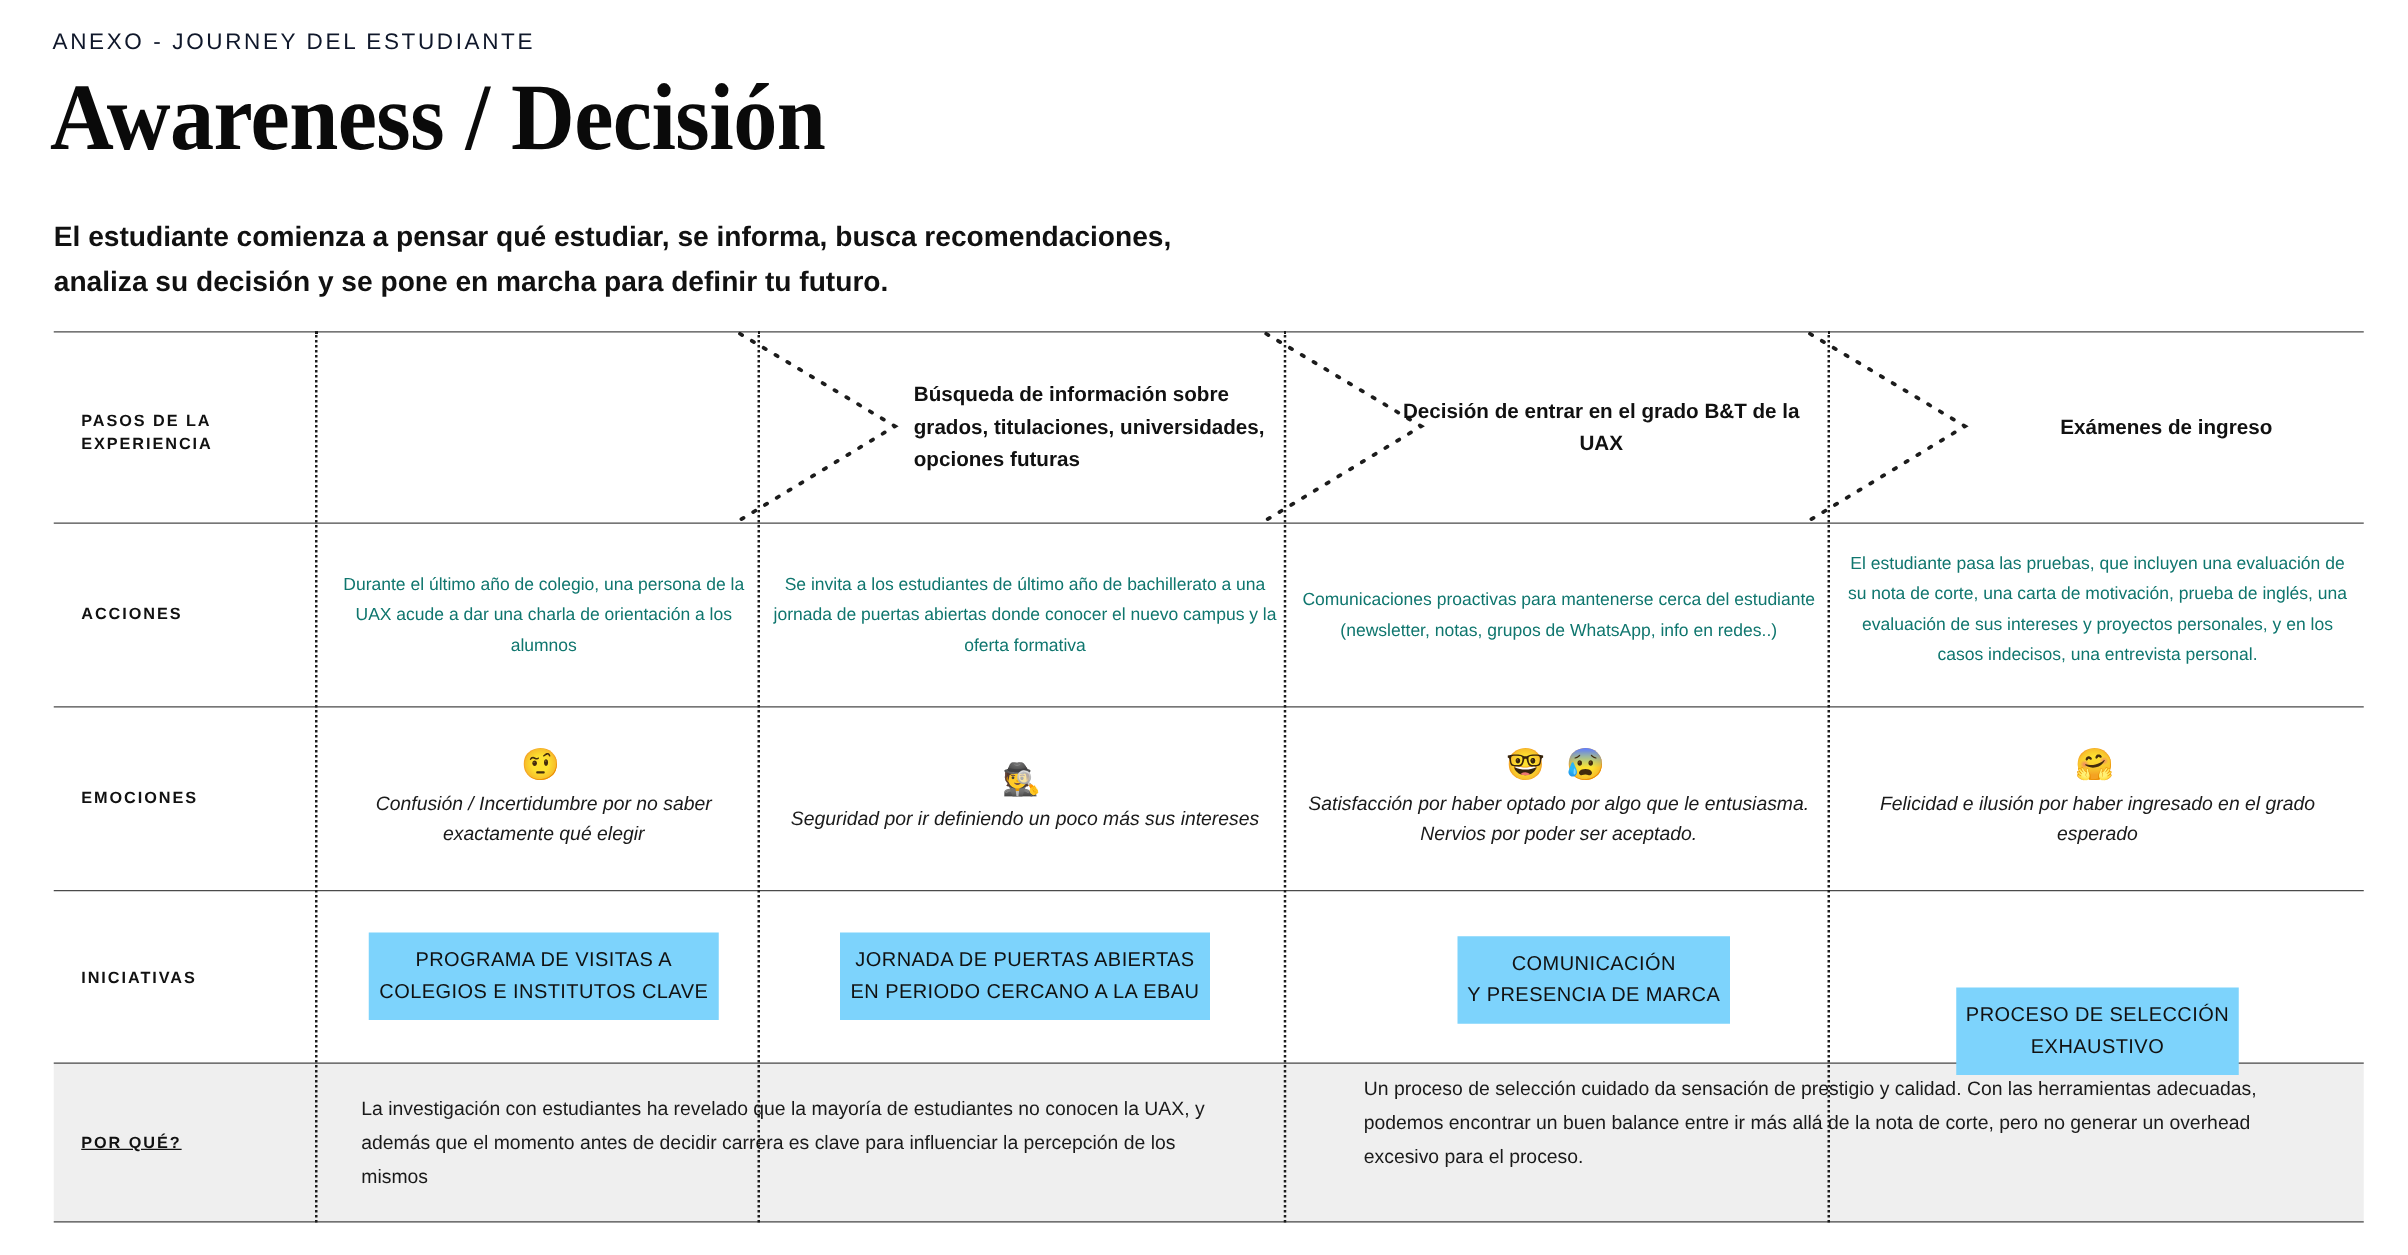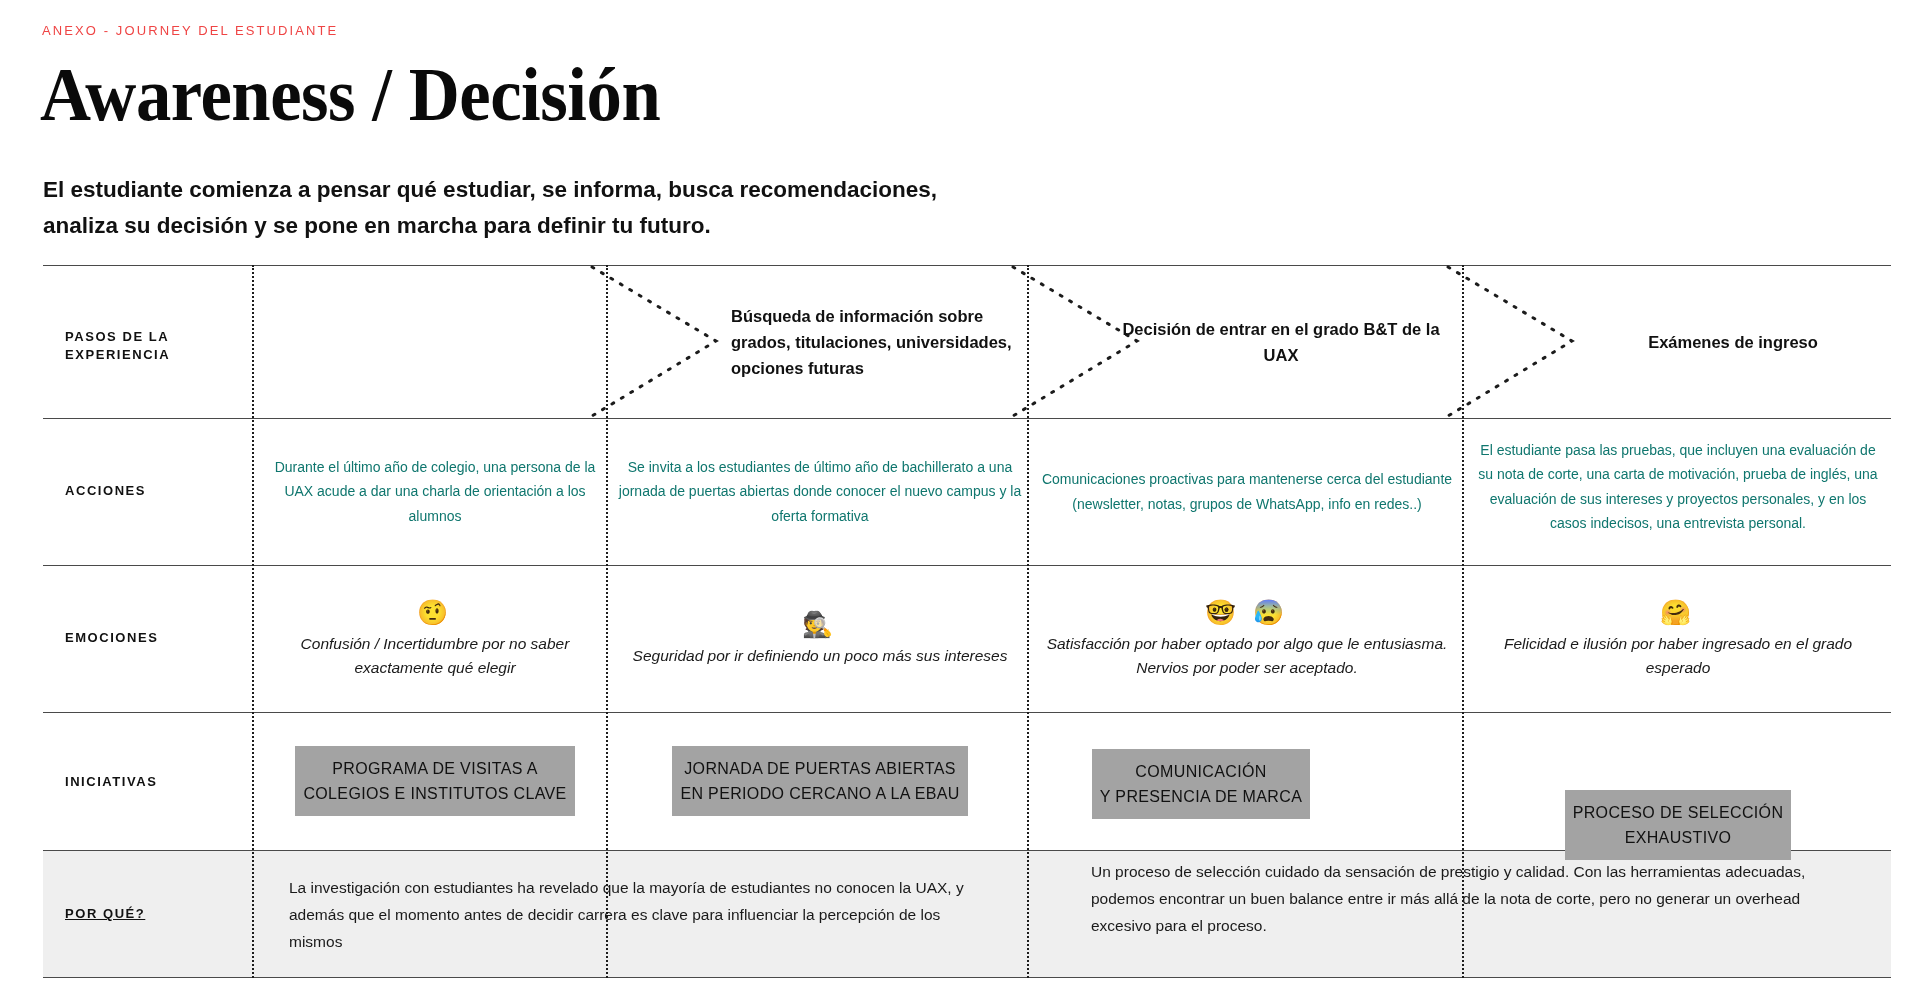--- a/index.html
+++ b/index.html
@@ -17,23 +17,23 @@
     width: 1926px;
     height: 1004px;
     background: #ffffff;
   }
 
   
   .eyebrow {
     position: absolute;
     left: 42px;
     top: 23px;
-    font-size: 13px;
+    font-size: 18px;
     letter-spacing: 2.1px;
-    color: #ef4444;
+    color: #0f172a;
     font-weight: 400;
     white-space: nowrap;
   }
 
   .page-title {
     position: absolute;
     left: 40px;
     top: 53px;
     font-family: "Liberation Serif", serif;
     font-weight: 700;
@@ -136,21 +136,21 @@
 
   .emotion-text {
     font-size: 15.5px;
     line-height: 24px;
     font-style: italic;
     color: #1a1a1a;
     text-align: center;
   }
 
   .chip {
-    background: #a3a3a3;
+    background: #7dd3fc;
     color: #111111;
     font-size: 16px;
     line-height: 25px;
     letter-spacing: 0.35px;
     text-align: center;
     padding: 10px 8px;
     white-space: pre-line;
   }
 
   .why-text {
@@ -260,21 +260,21 @@
     <div class="row-label" style="top:508px;">INICIATIVAS</div>
 
     <div class="cell" style="left:222px;top:447px;width:340px;height:138px;">
       <div class="chip">PROGRAMA DE VISITAS A
 COLEGIOS E INSTITUTOS CLAVE</div>
     </div>
     <div class="cell" style="left:572px;top:447px;width:410px;height:138px;">
       <div class="chip">JORNADA DE PUERTAS ABIERTAS
 EN PERIODO CERCANO A LA EBAU</div>
     </div>
-    <div class="cell" style="left:948px;top:447px;width:420px;height:144px;">
+    <div class="cell" style="left:1022px;top:447px;width:420px;height:144px;">
       <div class="chip">COMUNICACIÓN
 Y PRESENCIA DE MARCA</div>
     </div>
     <div class="cell" style="left:1429px;top:447px;width:412px;height:138px;margin-top:44px;">
       <div class="chip">PROCESO DE SELECCIÓN
 EXHAUSTIVO</div>
     </div>
 
     <div class="row-label" style="top:640px;text-decoration:underline;">POR QUÉ?</div>
 

